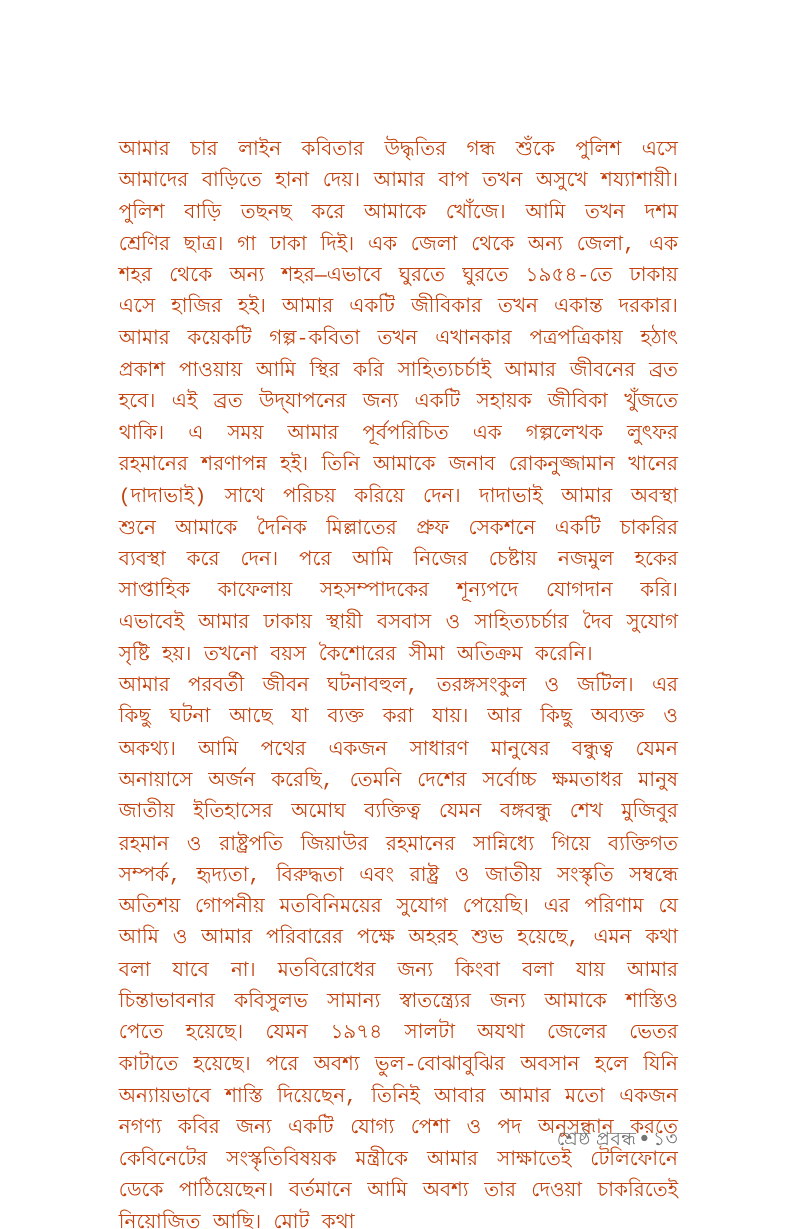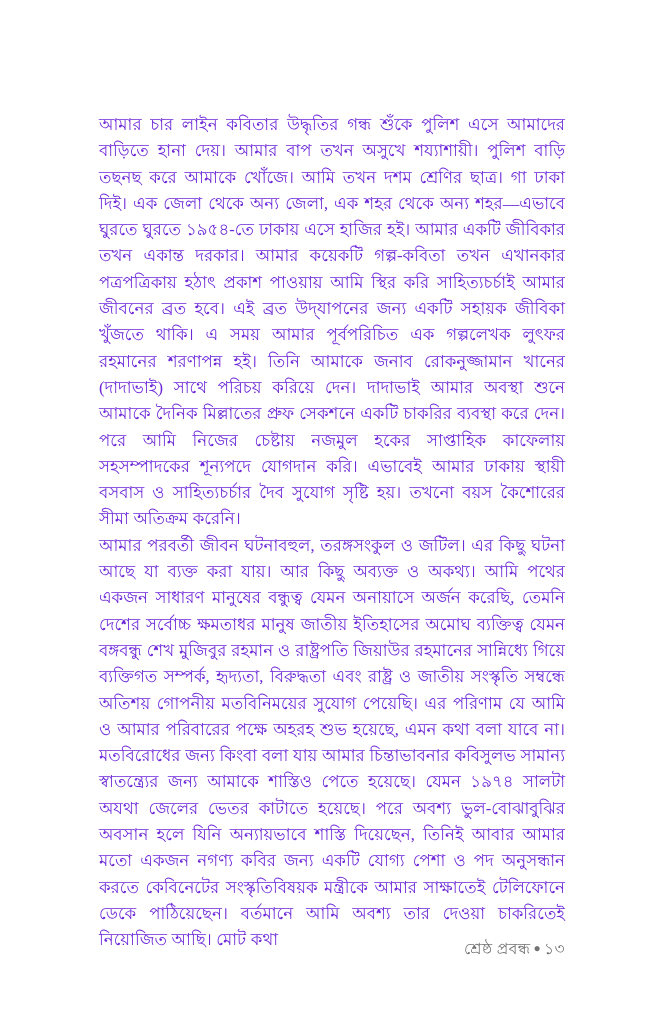--- a/index.html
+++ b/index.html
@@ -25,24 +25,24 @@
     position: absolute;
     left: 99px;
     top: 112px;
     width: 466px;
   }
 
   .para {
     margin: 0 0 0 0;
     text-align: justify;
     text-justify: inter-word;
-    color: #6d28d9;
+    color: #c2410c;
     font-size: 16.6px;
     line-height: 26.3px;
-    font-family: Liberation Serif, serif;
+    font-family: Liberation Mono, monospace;
     word-spacing: 0.5px;
   }
 
   .para + .para {
   }
 
   .footer {
     position: absolute;
     left: 99px;
     right: 98px;

